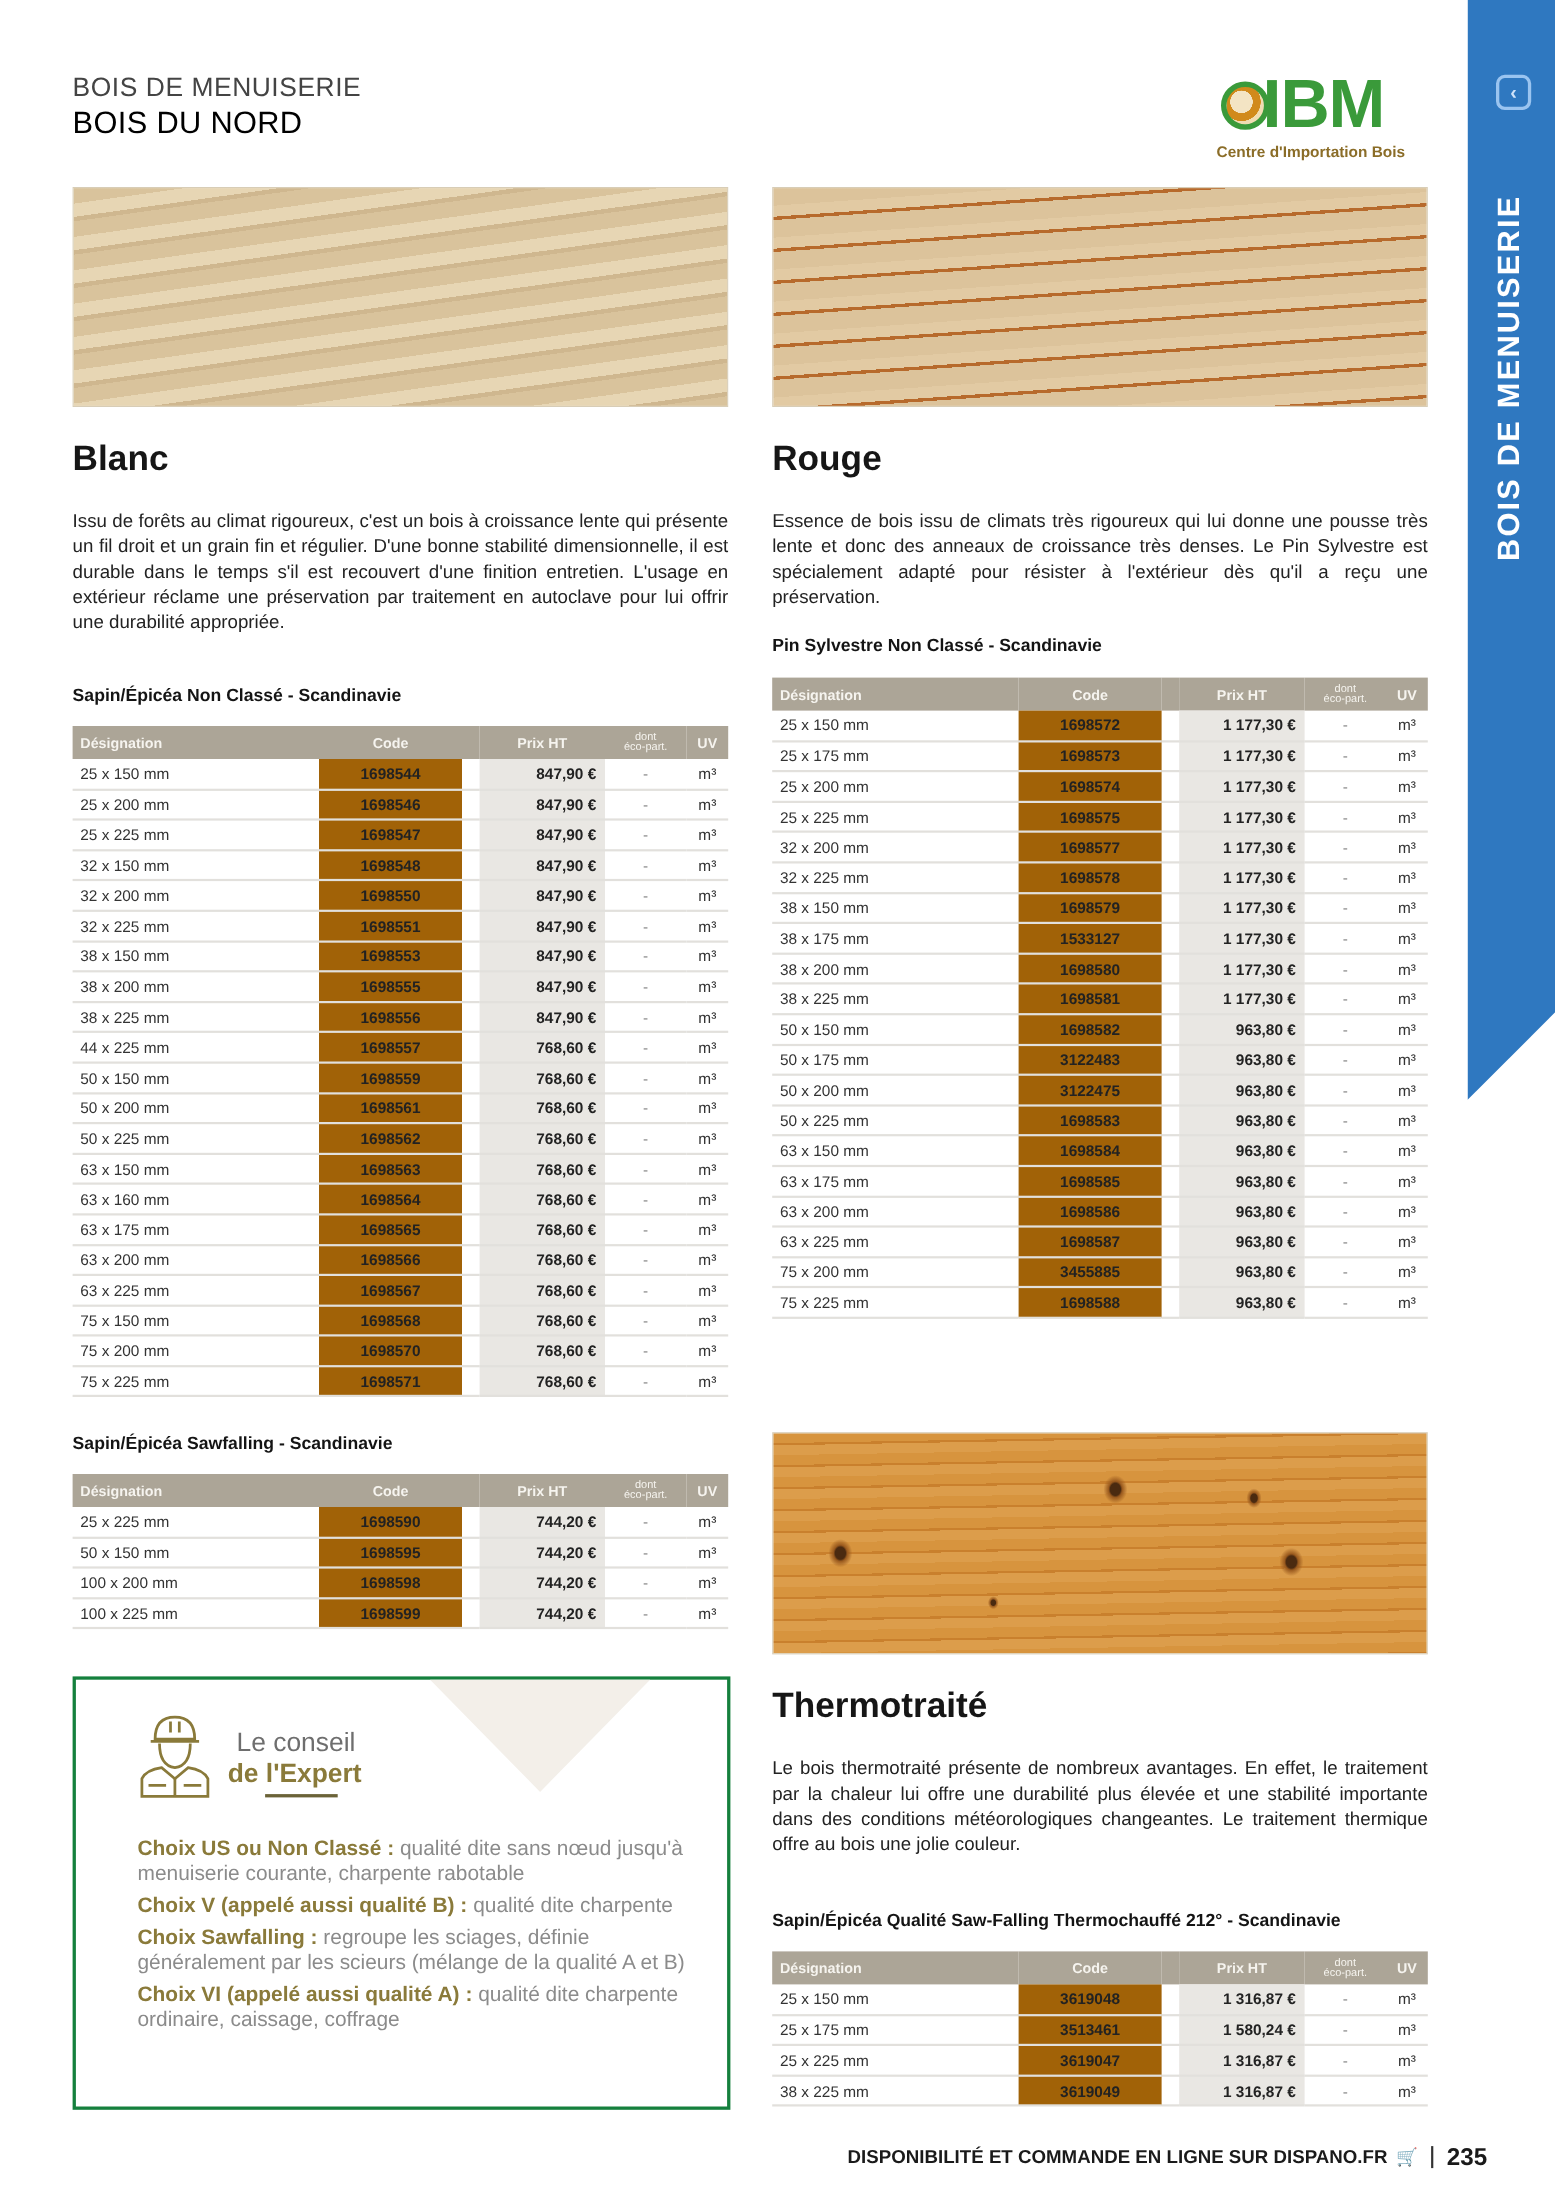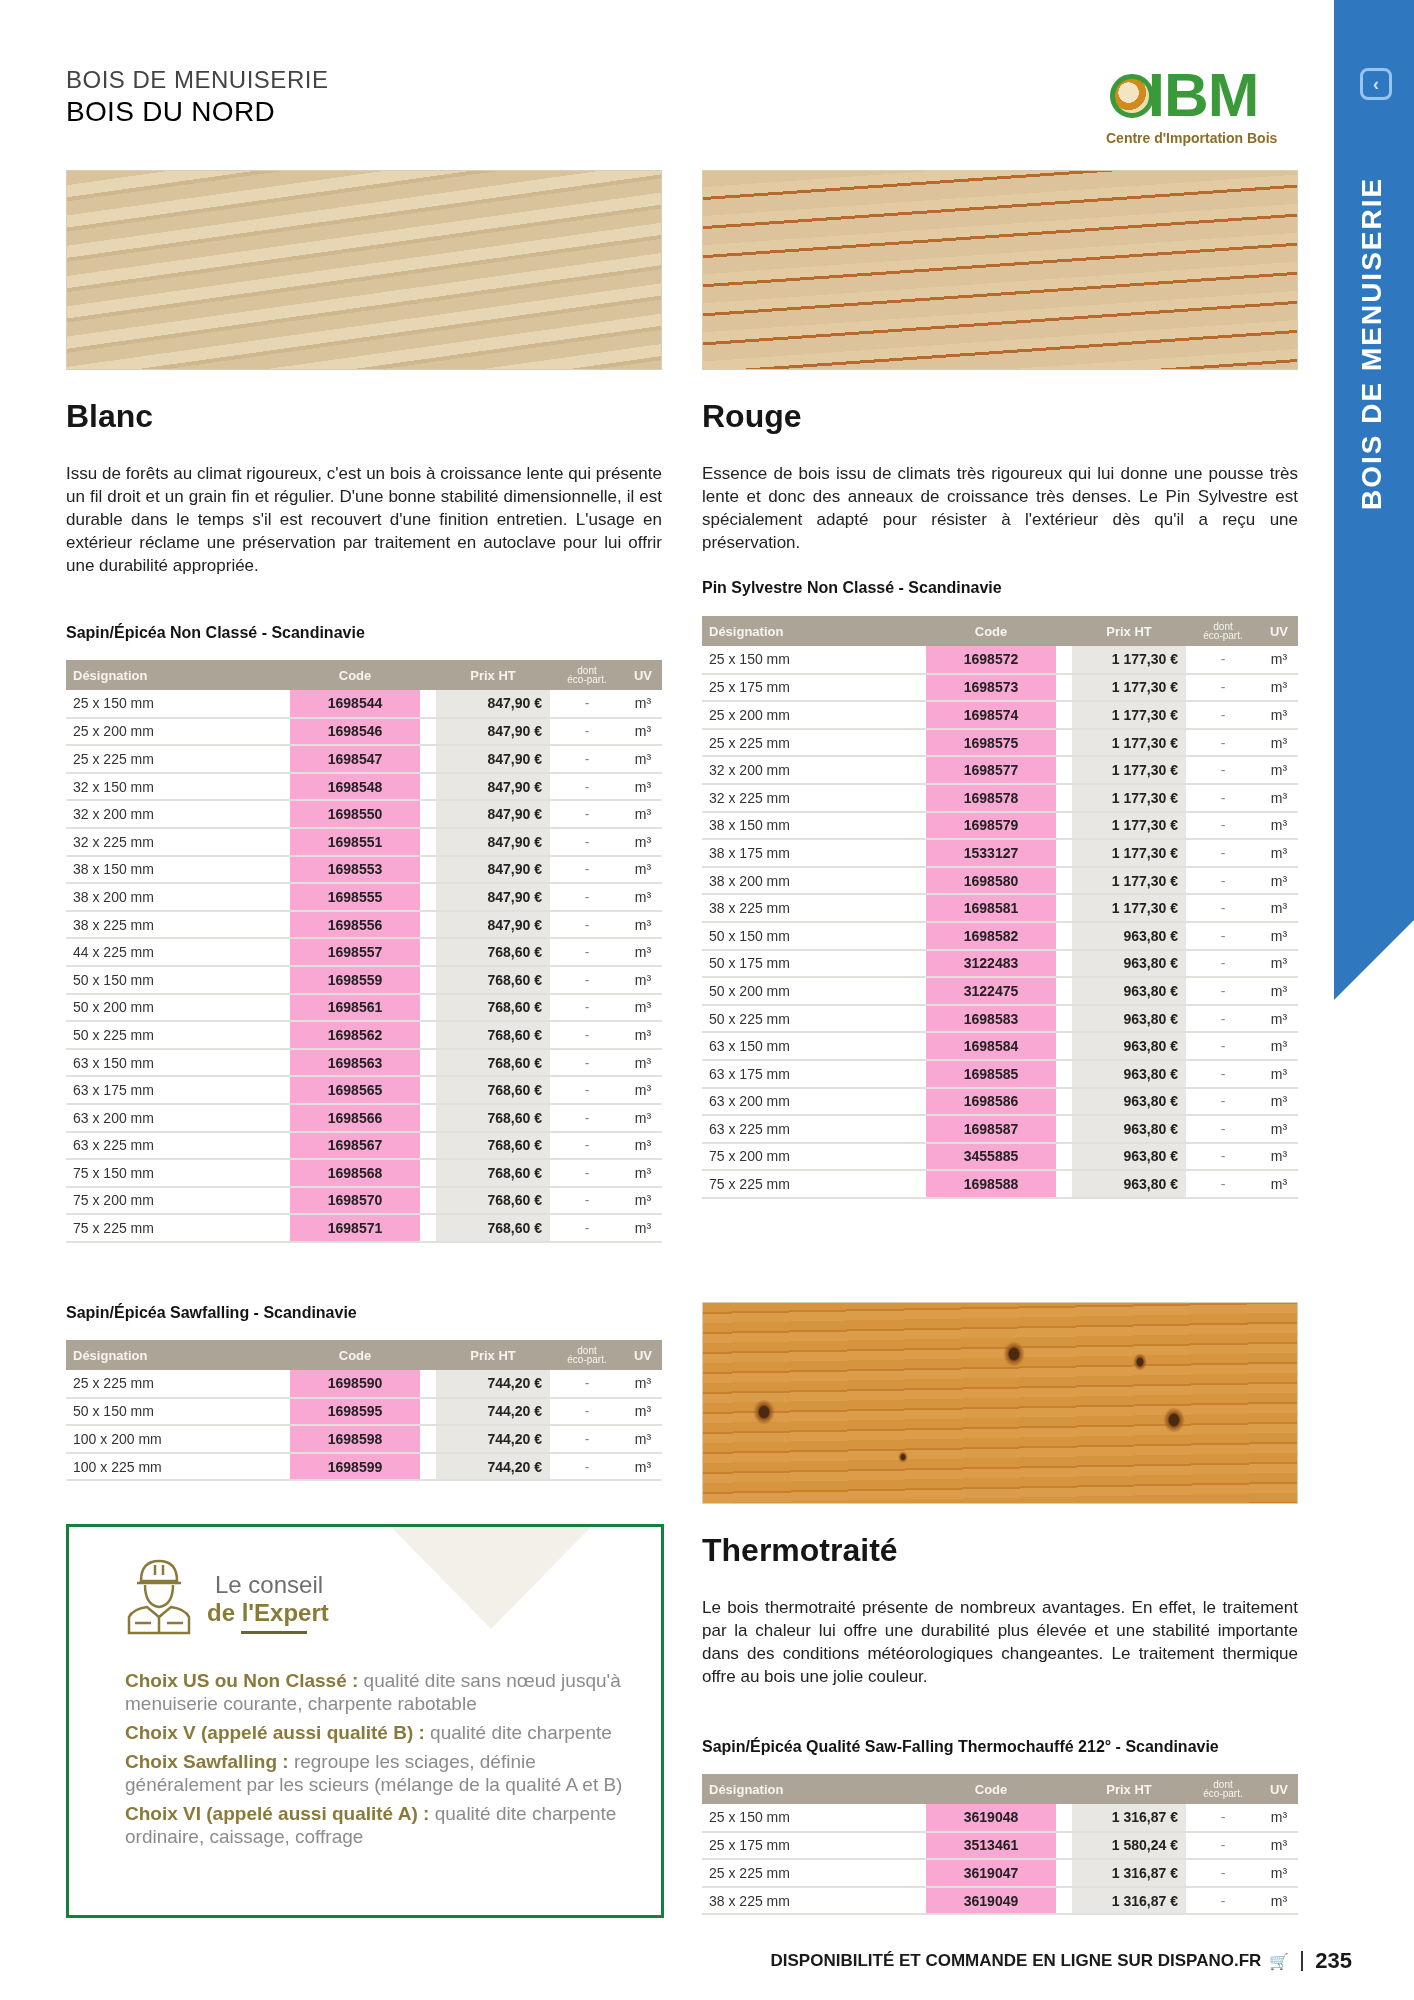--- a/index.html
+++ b/index.html
@@ -21,21 +21,21 @@
 .knot{position:absolute;width:22px;height:26px;border-radius:50%;background:radial-gradient(#4a2a10 0 30%,#9a5a1e 40%,transparent 70%)}
 h2.section{position:absolute;font-size:32px;font-weight:bold;color:#161616}
 .desc{position:absolute;font-size:17px;line-height:23px;text-align:justify;color:#222}
 .ttitle{position:absolute;font-size:16px;font-weight:bold;color:#141414}
 table.prod{position:absolute;border-collapse:collapse;width:596px;font-size:14px}
 table.prod th{background:#aca597;color:#f6f4ef;font-size:13px;font-weight:bold;height:30px;text-align:center}
 table.prod th.c-des{text-align:left;padding-left:7px}
 table.prod th.c-eco{font-size:10px;line-height:9px;font-weight:normal}
 table.prod td{height:27.6px;border-bottom:2px solid #e2e0dc;color:#333}
 table.prod td.c-des{padding-left:7px;width:224px}
-table.prod td.c-code{background:#f9a8d4;text-align:center;font-weight:bold;color:#222;width:130px}
+table.prod td.c-code{background:#a16207;text-align:center;font-weight:bold;color:#222;width:130px}
 table.prod td.c-gap{width:16px}
 table.prod td.c-prix{background:#e9e7e3;text-align:right;padding-right:8px;font-weight:bold;color:#222;width:114px}
 table.prod td.c-eco{text-align:center;color:#888;width:74px}
 table.prod td.c-uv{text-align:center;width:38px}
 .expert{position:absolute;left:66px;top:1524px;width:598px;height:394px;border:3px solid #15803d;background:#fff}
 .expert .tri{position:absolute;left:322px;top:0;width:0;height:0;border-left:100px solid transparent;border-right:100px solid transparent;border-top:102px solid #f3efe9}
 .expert .icon{position:absolute;left:56px;top:28px;width:68px;height:80px}
 .expert .t1{position:absolute;left:146px;top:44px;font-size:24px;color:#6e6e6e}
 .expert .t2{position:absolute;left:138px;top:72px;font-size:24px;font-weight:bold;color:#8a7a3a}
 .expert .ul{position:absolute;left:172px;top:104px;width:66px;height:3px;background:#6b6338}
@@ -190,20 +190,28 @@
         <td class="c-des">50 x 225 mm</td>
         <td class="c-code">1698562</td>
         <td class="c-gap"></td>
         <td class="c-prix">768,60 €</td>
         <td class="c-eco">-</td>
         <td class="c-uv">m³</td>
       </tr>
       <tr>
         <td class="c-des">63 x 150 mm</td>
         <td class="c-code">1698563</td>
+        <td class="c-gap"></td>
+        <td class="c-prix">768,60 €</td>
+        <td class="c-eco">-</td>
+        <td class="c-uv">m³</td>
+      </tr>
+      <tr>
+        <td class="c-des">63 x 160 mm</td>
+        <td class="c-code">1698564</td>
         <td class="c-gap"></td>
         <td class="c-prix">768,60 €</td>
         <td class="c-eco">-</td>
         <td class="c-uv">m³</td>
       </tr>
       <tr>
         <td class="c-des">63 x 175 mm</td>
         <td class="c-code">1698565</td>
         <td class="c-gap"></td>
         <td class="c-prix">768,60 €</td>

